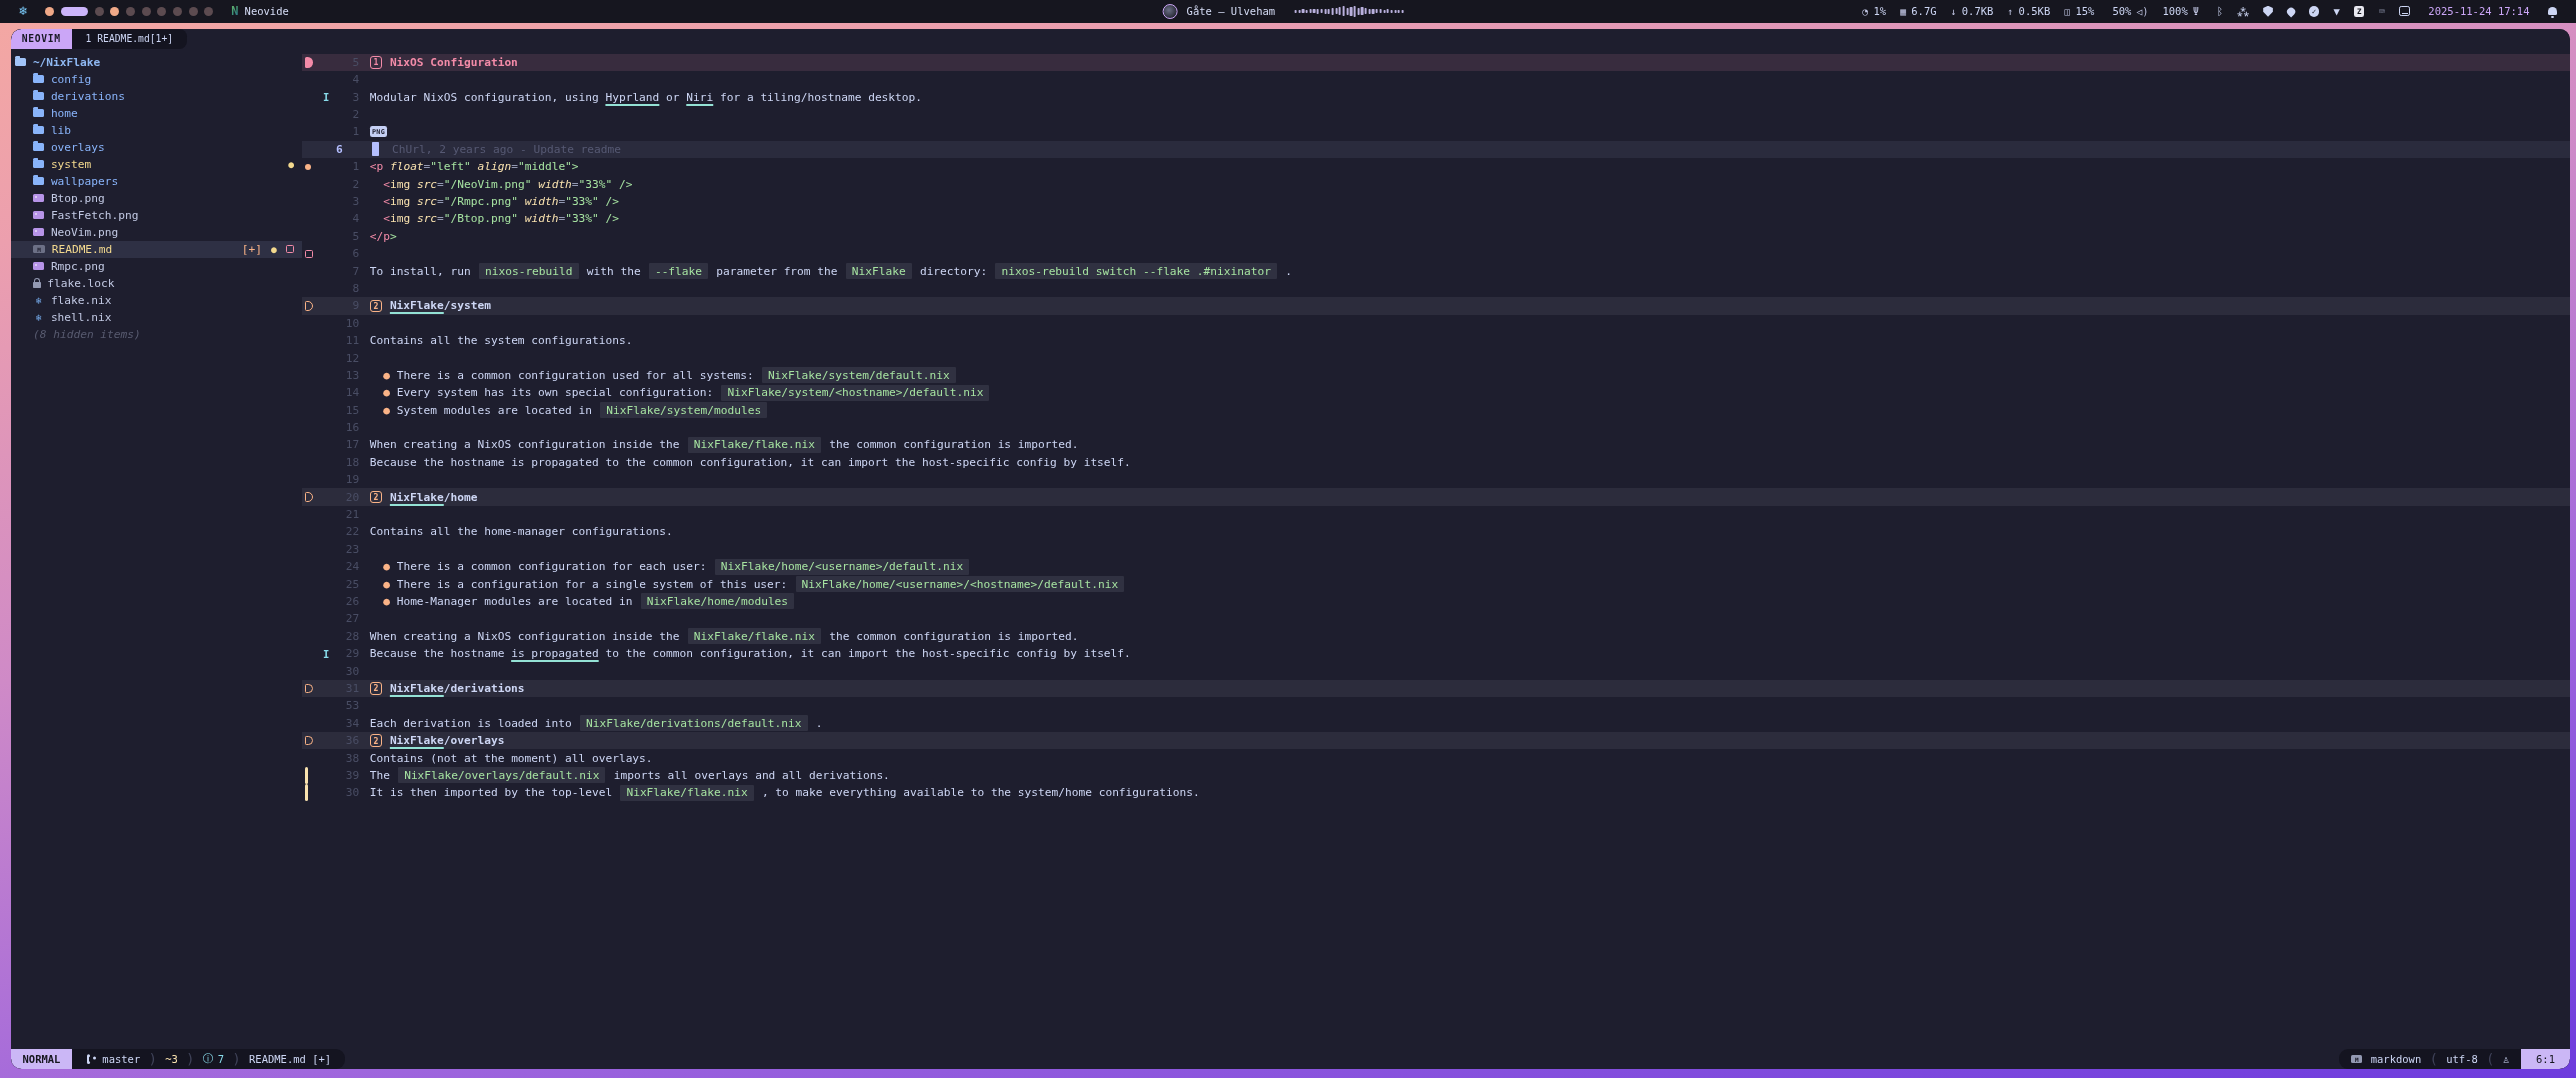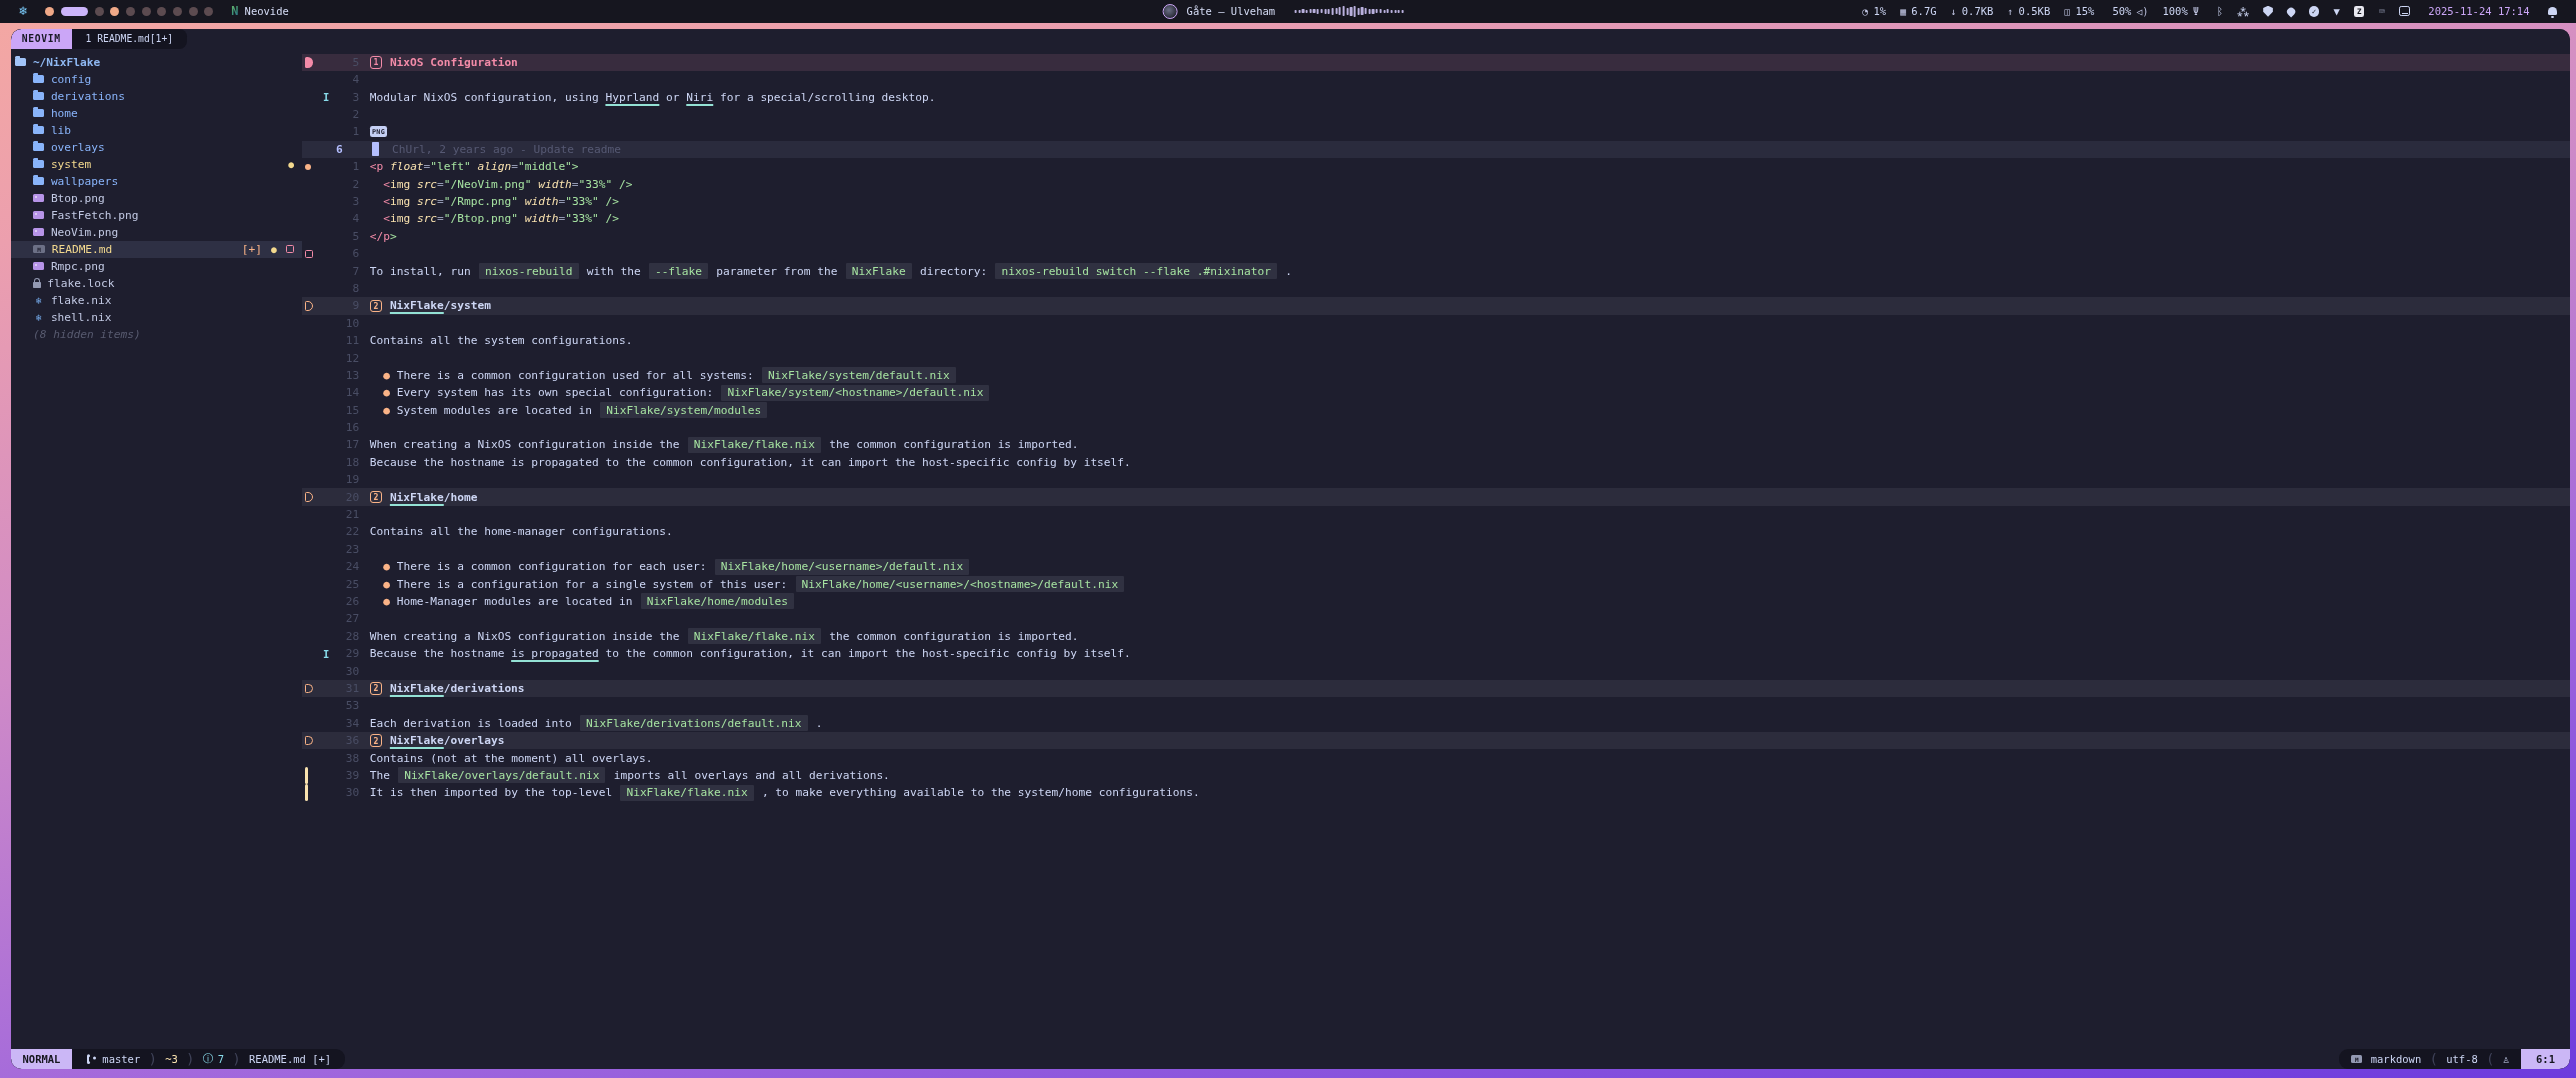--- a/index.html
+++ b/index.html
@@ -128,21 +128,21 @@
   .ico-branch{position:relative;width:9.7px;height:11.2px}
   .ico-branch::before{content:"";position:absolute;left:1.5px;top:3px;width:1.5px;height:6px;background:#cdd6f4}
   .ico-branch::after{content:"";position:absolute;left:0.7px;top:7.5px;width:3px;height:3px;border-radius:50%;background:#cdd6f4;
     box-shadow:0 -6.7px 0 #cdd6f4,6px -4.5px 0 #cdd6f4}
   .sl-changes{color:#f9e2af}
   .sl-diag{color:#89dceb;display:flex;gap:4.5px;align-items:center}
   .sl-right{margin-left:auto;display:flex;align-items:stretch}
   .sl-rbody{background:#141420;color:#cdd6f4;display:flex;align-items:center;gap:8.2px;padding:0 12px;border-radius:9px 0 0 9px}
   .sl-md-icon{width:11.2px;height:8.2px;background:#9399b2;border-radius:1.5px;color:#141420;font-size:6px;font-weight:bold;
     display:flex;align-items:center;justify-content:center}
-  .sl-pos{background:#cbb7f6;color:#15161e;font-weight:bold;display:flex;align-items:center;padding:0 15px;border-radius:0 0 10.5px 0}
+  .sl-pos{background:#cbb7f6;color:#15161e;font-weight:normal;display:flex;align-items:center;padding:0 15px;border-radius:0 0 10.5px 0}
   .penguin{font-size:10.5px}
 </style>
 </head>
 <body>
 
 <div class="topbar">
   <div class="tb-left">
     <span class="nix-logo">❄</span>
     <span class="ws">
         <span class="ws-dot occupied"></span>
@@ -282,21 +282,21 @@
         <div class="tree-row file modified selected"><span class="icon-md">M</span><span class="lbl">README.md</span><span class="tree-right"><span class="badge-plus">[+]</span><span class="badge-dot">●</span><span class="badge-square"></span></span></div>
         <div class="tree-row file"><span class="icon-image"></span><span class="lbl">Rmpc.png</span></div>
         <div class="tree-row file"><span class="icon-lock"></span><span class="lbl">flake.lock</span></div>
         <div class="tree-row file"><span class="icon-nix">❄</span><span class="lbl">flake.nix</span></div>
         <div class="tree-row file"><span class="icon-nix">❄</span><span class="lbl">shell.nix</span></div>
         <div class="tree-row file hidden-row"><span>(8 hidden items)</span></div>
       </div>
     <div class="editor" id="editor-host">
         <div class="ed-row h1"><span class="col-fold"><span class="fold-h1"></span></span><span class="col-sign"></span><span class="col-num">5</span><span class="col-text"><span class="s-i1">1</span><span class="s-h1">NixOS Configuration</span></span></div>
         <div class="ed-row"><span class="col-fold"></span><span class="col-sign"></span><span class="col-num">4</span><span class="col-text"></span></div>
-        <div class="ed-row"><span class="col-fold"></span><span class="col-sign">I</span><span class="col-num">3</span><span class="col-text"><span class="s-t">Modular NixOS configuration, using </span><span class="s-l">Hyprland</span><span class="s-t"> or </span><span class="s-l">Niri</span><span class="s-t"> for a special/scrolling desktop.</span></span></div>
+        <div class="ed-row"><span class="col-fold"></span><span class="col-sign">I</span><span class="col-num">3</span><span class="col-text"><span class="s-t">Modular NixOS configuration, using </span><span class="s-l">Hyprland</span><span class="s-t"> or </span><span class="s-l">Niri</span><span class="s-t"> for a tiling/hostname desktop.</span></span></div>
         <div class="ed-row"><span class="col-fold"></span><span class="col-sign"></span><span class="col-num">2</span><span class="col-text"></span></div>
         <div class="ed-row"><span class="col-fold"></span><span class="col-sign"></span><span class="col-num">1</span><span class="col-text"><span class="s-png">PNG</span></span></div>
         <div class="ed-row cursorline"><span class="col-fold"></span><span class="col-sign"></span><span class="col-num cur">6</span><span class="col-text"><span class="s-cur"></span><span class="s-bl">  ChUrl, 2 years ago - Update readme</span></span></div>
         <div class="ed-row"><span class="col-fold"><span class="fold-dot"></span></span><span class="col-sign"></span><span class="col-num">1</span><span class="col-text"><span class="s-tp">&lt;p</span><span class="s-t"> </span><span class="s-at">float</span><span class="s-eq">=</span><span class="s-st">"left"</span><span class="s-t"> </span><span class="s-at">align</span><span class="s-eq">=</span><span class="s-st">"middle"</span><span class="s-cl">&gt;</span></span></div>
         <div class="ed-row"><span class="col-fold"></span><span class="col-sign"></span><span class="col-num">2</span><span class="col-text"><span class="s-t">  </span><span class="s-tp">&lt;</span><span class="s-ty">img</span><span class="s-t"> </span><span class="s-at">src</span><span class="s-eq">=</span><span class="s-st">"/NeoVim.png"</span><span class="s-t"> </span><span class="s-at">width</span><span class="s-eq">=</span><span class="s-st">"33%"</span><span class="s-t"> </span><span class="s-cl">/&gt;</span></span></div>
         <div class="ed-row"><span class="col-fold"></span><span class="col-sign"></span><span class="col-num">3</span><span class="col-text"><span class="s-t">  </span><span class="s-tp">&lt;</span><span class="s-ty">img</span><span class="s-t"> </span><span class="s-at">src</span><span class="s-eq">=</span><span class="s-st">"/Rmpc.png"</span><span class="s-t"> </span><span class="s-at">width</span><span class="s-eq">=</span><span class="s-st">"33%"</span><span class="s-t"> </span><span class="s-cl">/&gt;</span></span></div>
         <div class="ed-row"><span class="col-fold"></span><span class="col-sign"></span><span class="col-num">4</span><span class="col-text"><span class="s-t">  </span><span class="s-tp">&lt;</span><span class="s-ty">img</span><span class="s-t"> </span><span class="s-at">src</span><span class="s-eq">=</span><span class="s-st">"/Btop.png"</span><span class="s-t"> </span><span class="s-at">width</span><span class="s-eq">=</span><span class="s-st">"33%"</span><span class="s-t"> </span><span class="s-cl">/&gt;</span></span></div>
         <div class="ed-row"><span class="col-fold"></span><span class="col-sign"></span><span class="col-num">5</span><span class="col-text"><span class="s-tp">&lt;/p</span><span class="s-cl">&gt;</span></span></div>
         <div class="ed-row"><span class="col-fold"><span class="fold-sq"></span></span><span class="col-sign"></span><span class="col-num">6</span><span class="col-text"></span></div>
         <div class="ed-row"><span class="col-fold"></span><span class="col-sign"></span><span class="col-num">7</span><span class="col-text"><span class="s-t">To install, run </span><span class="s-c">nixos-rebuild</span><span class="s-t"> with the </span><span class="s-c">--flake</span><span class="s-t"> parameter from the </span><span class="s-c">NixFlake</span><span class="s-t"> directory: </span><span class="s-c">nixos-rebuild switch --flake .#nixinator</span><span class="s-t"> .</span></span></div>

